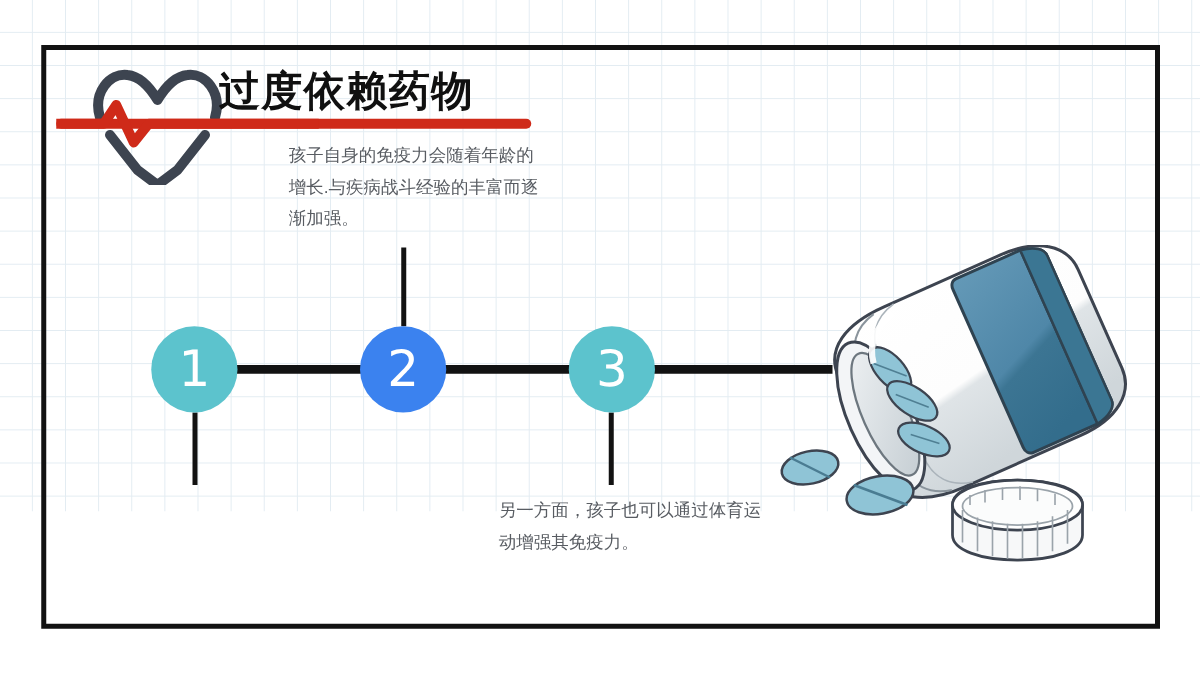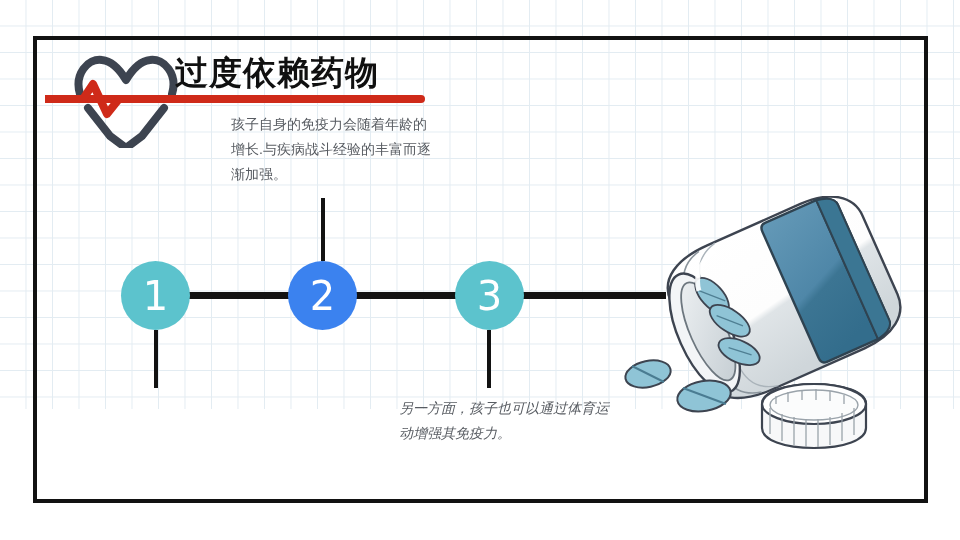--- a/index.html
+++ b/index.html
@@ -54,21 +54,21 @@
   .stem{position:absolute;width:4px;background:#121212;}
   #stem-1{left:154px;top:330px;height:58px;}
   #stem-2{left:321px;top:198px;height:63px;}
   #stem-3{left:487px;top:330px;height:58px;}
   .caption{
     position:absolute;font-size:14px;line-height:25px;color:#585c62;
     width:200px;
   }
   #caption-1{left:61px;top:396px;}
   #caption-2{left:231px;top:112px;}
-  #caption-3{left:399px;top:396px;width:220px;font-style:italic;}
+  #caption-3{left:399px;top:396px;width:220px;}
   #bottle-art{position:absolute;left:612px;top:196px;width:330px;height:260px;}
 </style>
 </head>
 <body>
 
 <div id="slide">
 
   <div id="frame"></div>
 
   <div id="heart-icon">

